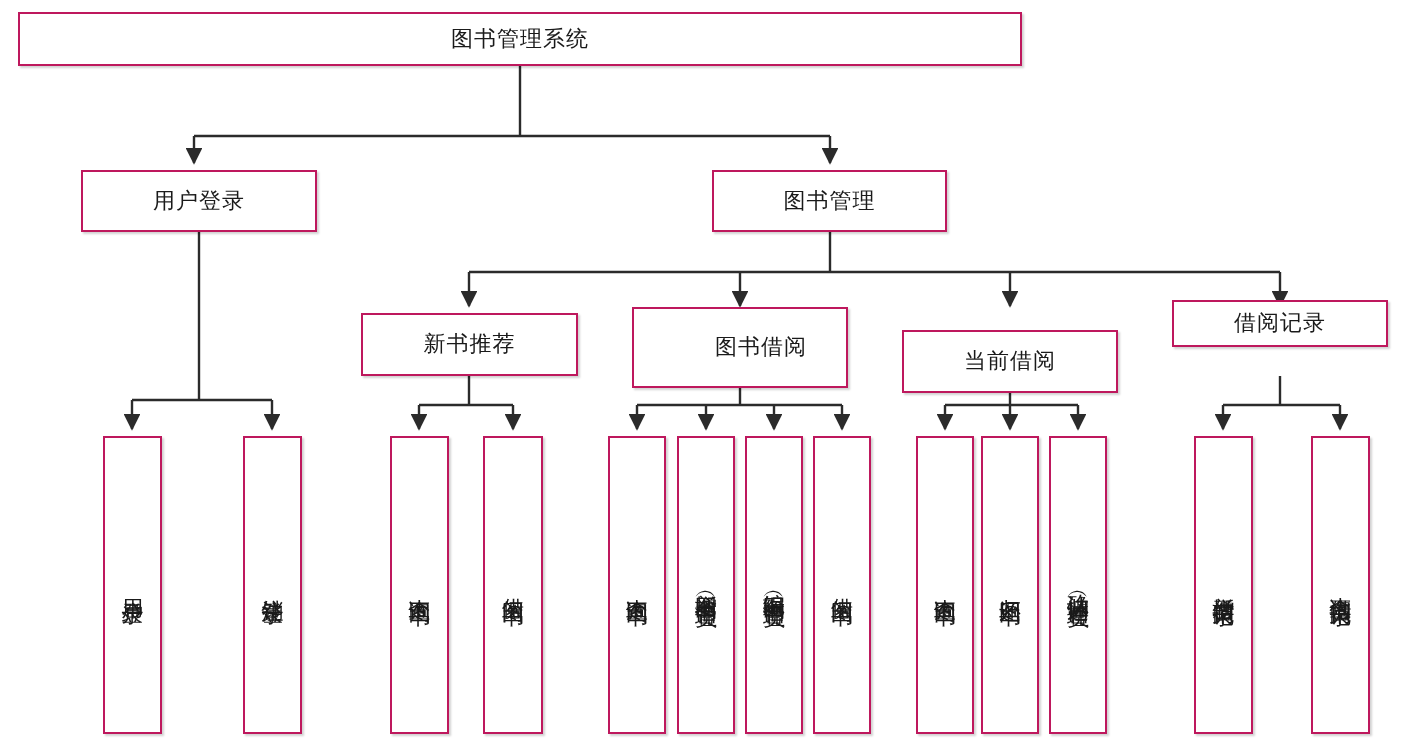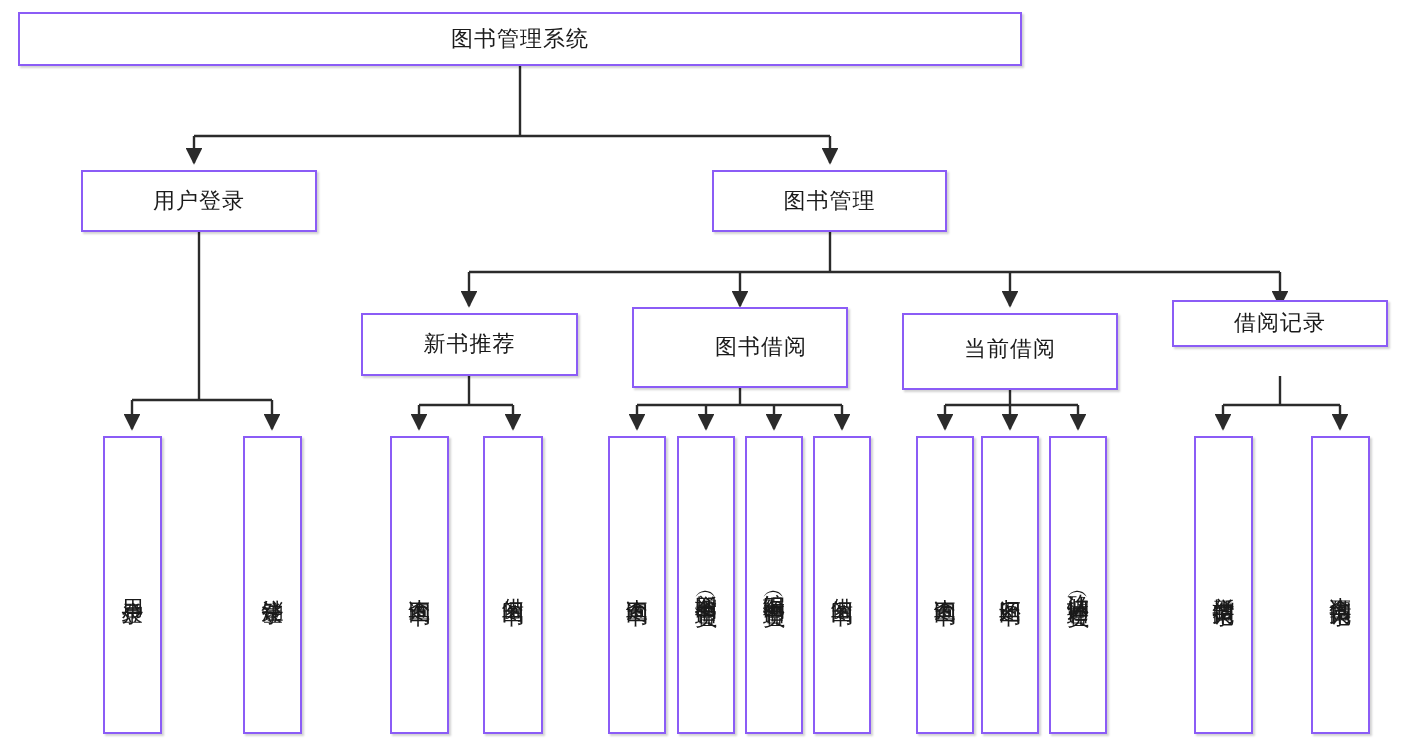--- a/index.html
+++ b/index.html
@@ -20,21 +20,21 @@
   #edges {
     position: absolute;
     left: 0;
     top: 0;
     width: 1405px;
     height: 747px;
   }
   .node {
     position: absolute;
     box-sizing: border-box;
-    border: 2px solid #8b5cf6;
+    border: 2px solid #be185d;
     background: #ffffff;
     color: #1a1a1a;
     display: flex;
     align-items: center;
     justify-content: center;
     text-align: center;
     box-shadow: 2px 2px 2px rgba(0,0,0,0.18);
   }
   .node.horiz {
     font-size: 22px;
@@ -129,21 +129,21 @@
   <div class="node horiz" style="left:712px; top:170px; width:235px; height:62px;align-items:center;">
     <span class="label">图书管理</span>
   </div>
 
   <div class="node horiz" style="left:361px; top:313px; width:217px; height:63px;">
     <span class="label">新书推荐</span>
   </div>
   <div class="node horiz" style="left:632px; top:307px; width:216px; height:81px;padding-left:42px;">
     <span class="label">图书借阅</span>
   </div>
-  <div class="node horiz" style="left:902px; top:313px; width:216px; height:77px;font-family:Liberation Mono, monospace;">
+  <div class="node horiz" style="left:902px; top:330px; width:216px; height:63px;">
     <span class="label">当前借阅</span>
   </div>
   <div class="node horiz" style="left:1172px; top:300px; width:216px; height:47px;">
     <span class="label">借阅记录</span>
   </div>
 
   <div class="node vert" style="left:103px; top:436px; width:59px; height:298px;">
     <span class="label">用户登录</span>
   </div>
   <div class="node vert" style="left:243px; top:436px; width:59px; height:298px;">

